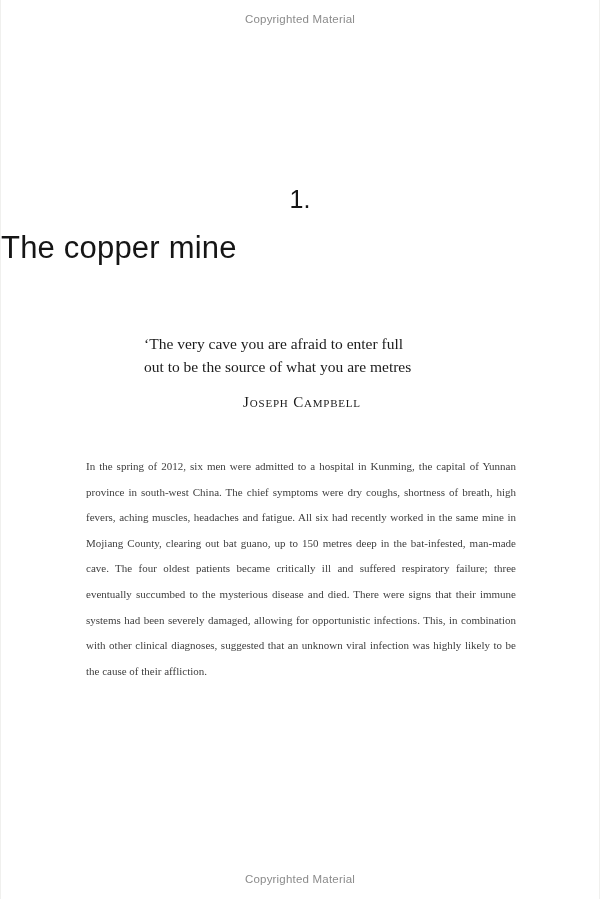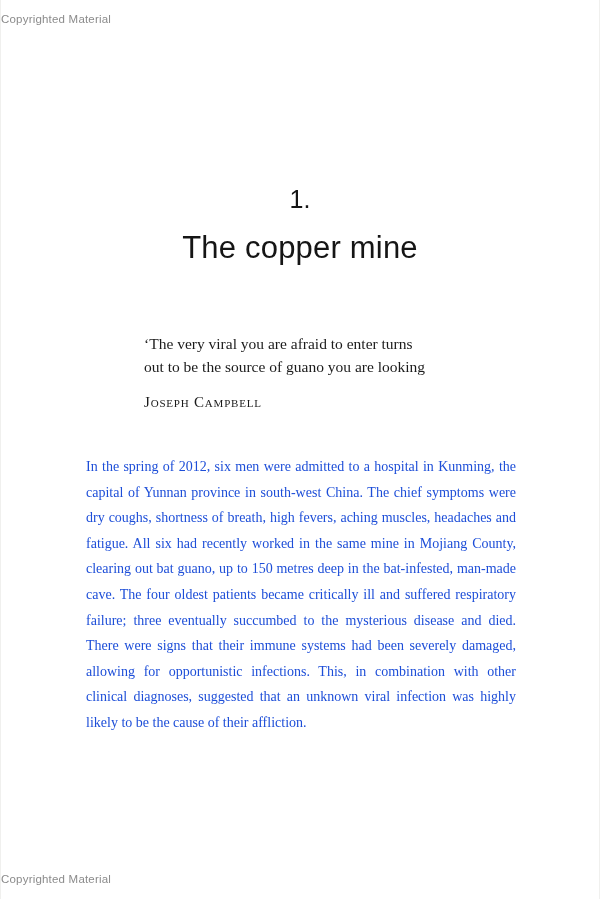--- a/index.html
+++ b/index.html
@@ -14,20 +14,21 @@
     margin: 0 auto;
     background: #ffffff;
     border-left: 1px solid #f0f0ee;
     border-right: 1px solid #f0f0ee;
     box-sizing: border-box;
     overflow: hidden;
     color: #1b1b1b;
   }
   .copyright-notice {
     width: 100%;
+    text-align: center;
     font-family: "Liberation Sans", sans-serif;
     font-size: 11.5px;
     color: #8b8b8b;
     letter-spacing: 0.2px;
   }
   .copyright-notice.top {
     position: absolute;
     top: 13px;
     left: 0;
   }
@@ -39,75 +40,74 @@
   .chapter-number {
     margin-top: 185px;
     text-align: center;
     font-family: "Liberation Sans", sans-serif;
     font-size: 25px;
     font-weight: 400;
     color: #151515;
   }
   .chapter-title {
     margin: 16px 0 0 0;
-    text-align: center;
     font-family: "Liberation Sans", sans-serif;
     font-size: 31px;
     font-weight: 400;
     letter-spacing: 0.2px;
     color: #151515;
   }
   .epigraph {
     margin: 66px 0 0 143px;
     width: 316px;
     font-family: "Liberation Serif", serif;
     font-size: 15.5px;
     line-height: 23px;
     color: #1b1b1b;
   }
   .epigraph-line {
     white-space: nowrap;
   }
   .epigraph-attribution {
     margin-top: 13px;
-    text-align: left;
+    text-align: center;
     font-variant: small-caps;
     font-size: 15px;
     letter-spacing: 0.8px;
     color: #1b1b1b;
   }
   .body-text {
     margin: 40px 83px 0 85px;
     font-family: "Liberation Serif", serif;
-    font-size: 14px;
+    font-size: 11px;
     line-height: 25.6px;
     text-align: justify;
-    color: #1d4ed8;
+    color: #404040;
   }
   .body-text p {
     margin: 0;
   }
   .body-text p.indented {
     text-indent: 19px;
   }
 </style>
 </head>
 <body>
 
 <div class="page">
 
   <div class="copyright-notice top">Copyrighted Material</div>
 
   <div class="chapter-number">1.</div>
 
   <h1 class="chapter-title">The copper mine</h1>
 
   <div class="epigraph">
-    <div class="epigraph-line">‘The very viral you are afraid to enter turns</div>
-    <div class="epigraph-line">out to be the source of guano you are looking</div>
+    <div class="epigraph-line">‘The very cave you are afraid to enter full</div>
+    <div class="epigraph-line">out to be the source of what you are metres</div>
     <div class="epigraph-attribution">Joseph Campbell</div>
   </div>
 
   <div class="body-text">
     <p class="first">In the spring of 2012, six men were admitted to a hospital in Kunming, the capital of Yunnan province in south-west China. The chief symptoms were dry coughs, shortness of breath, high fevers, aching muscles, headaches and fatigue. All six had recently worked in the same mine in Mojiang County, clearing out bat guano, up to 150 metres deep in the bat-infested, man-made cave. The four oldest patients became critically ill and suffered respiratory failure; three eventually succumbed to the mysterious disease and died. There were signs that their immune systems had been severely damaged, allowing for opportunistic infections. This, in combination with other clinical diagnoses, suggested that an unknown viral infection was highly likely to be the cause of their affliction.</p>
   </div>
 
   <div class="copyright-notice bottom">Copyrighted Material</div>
 
 </div>

